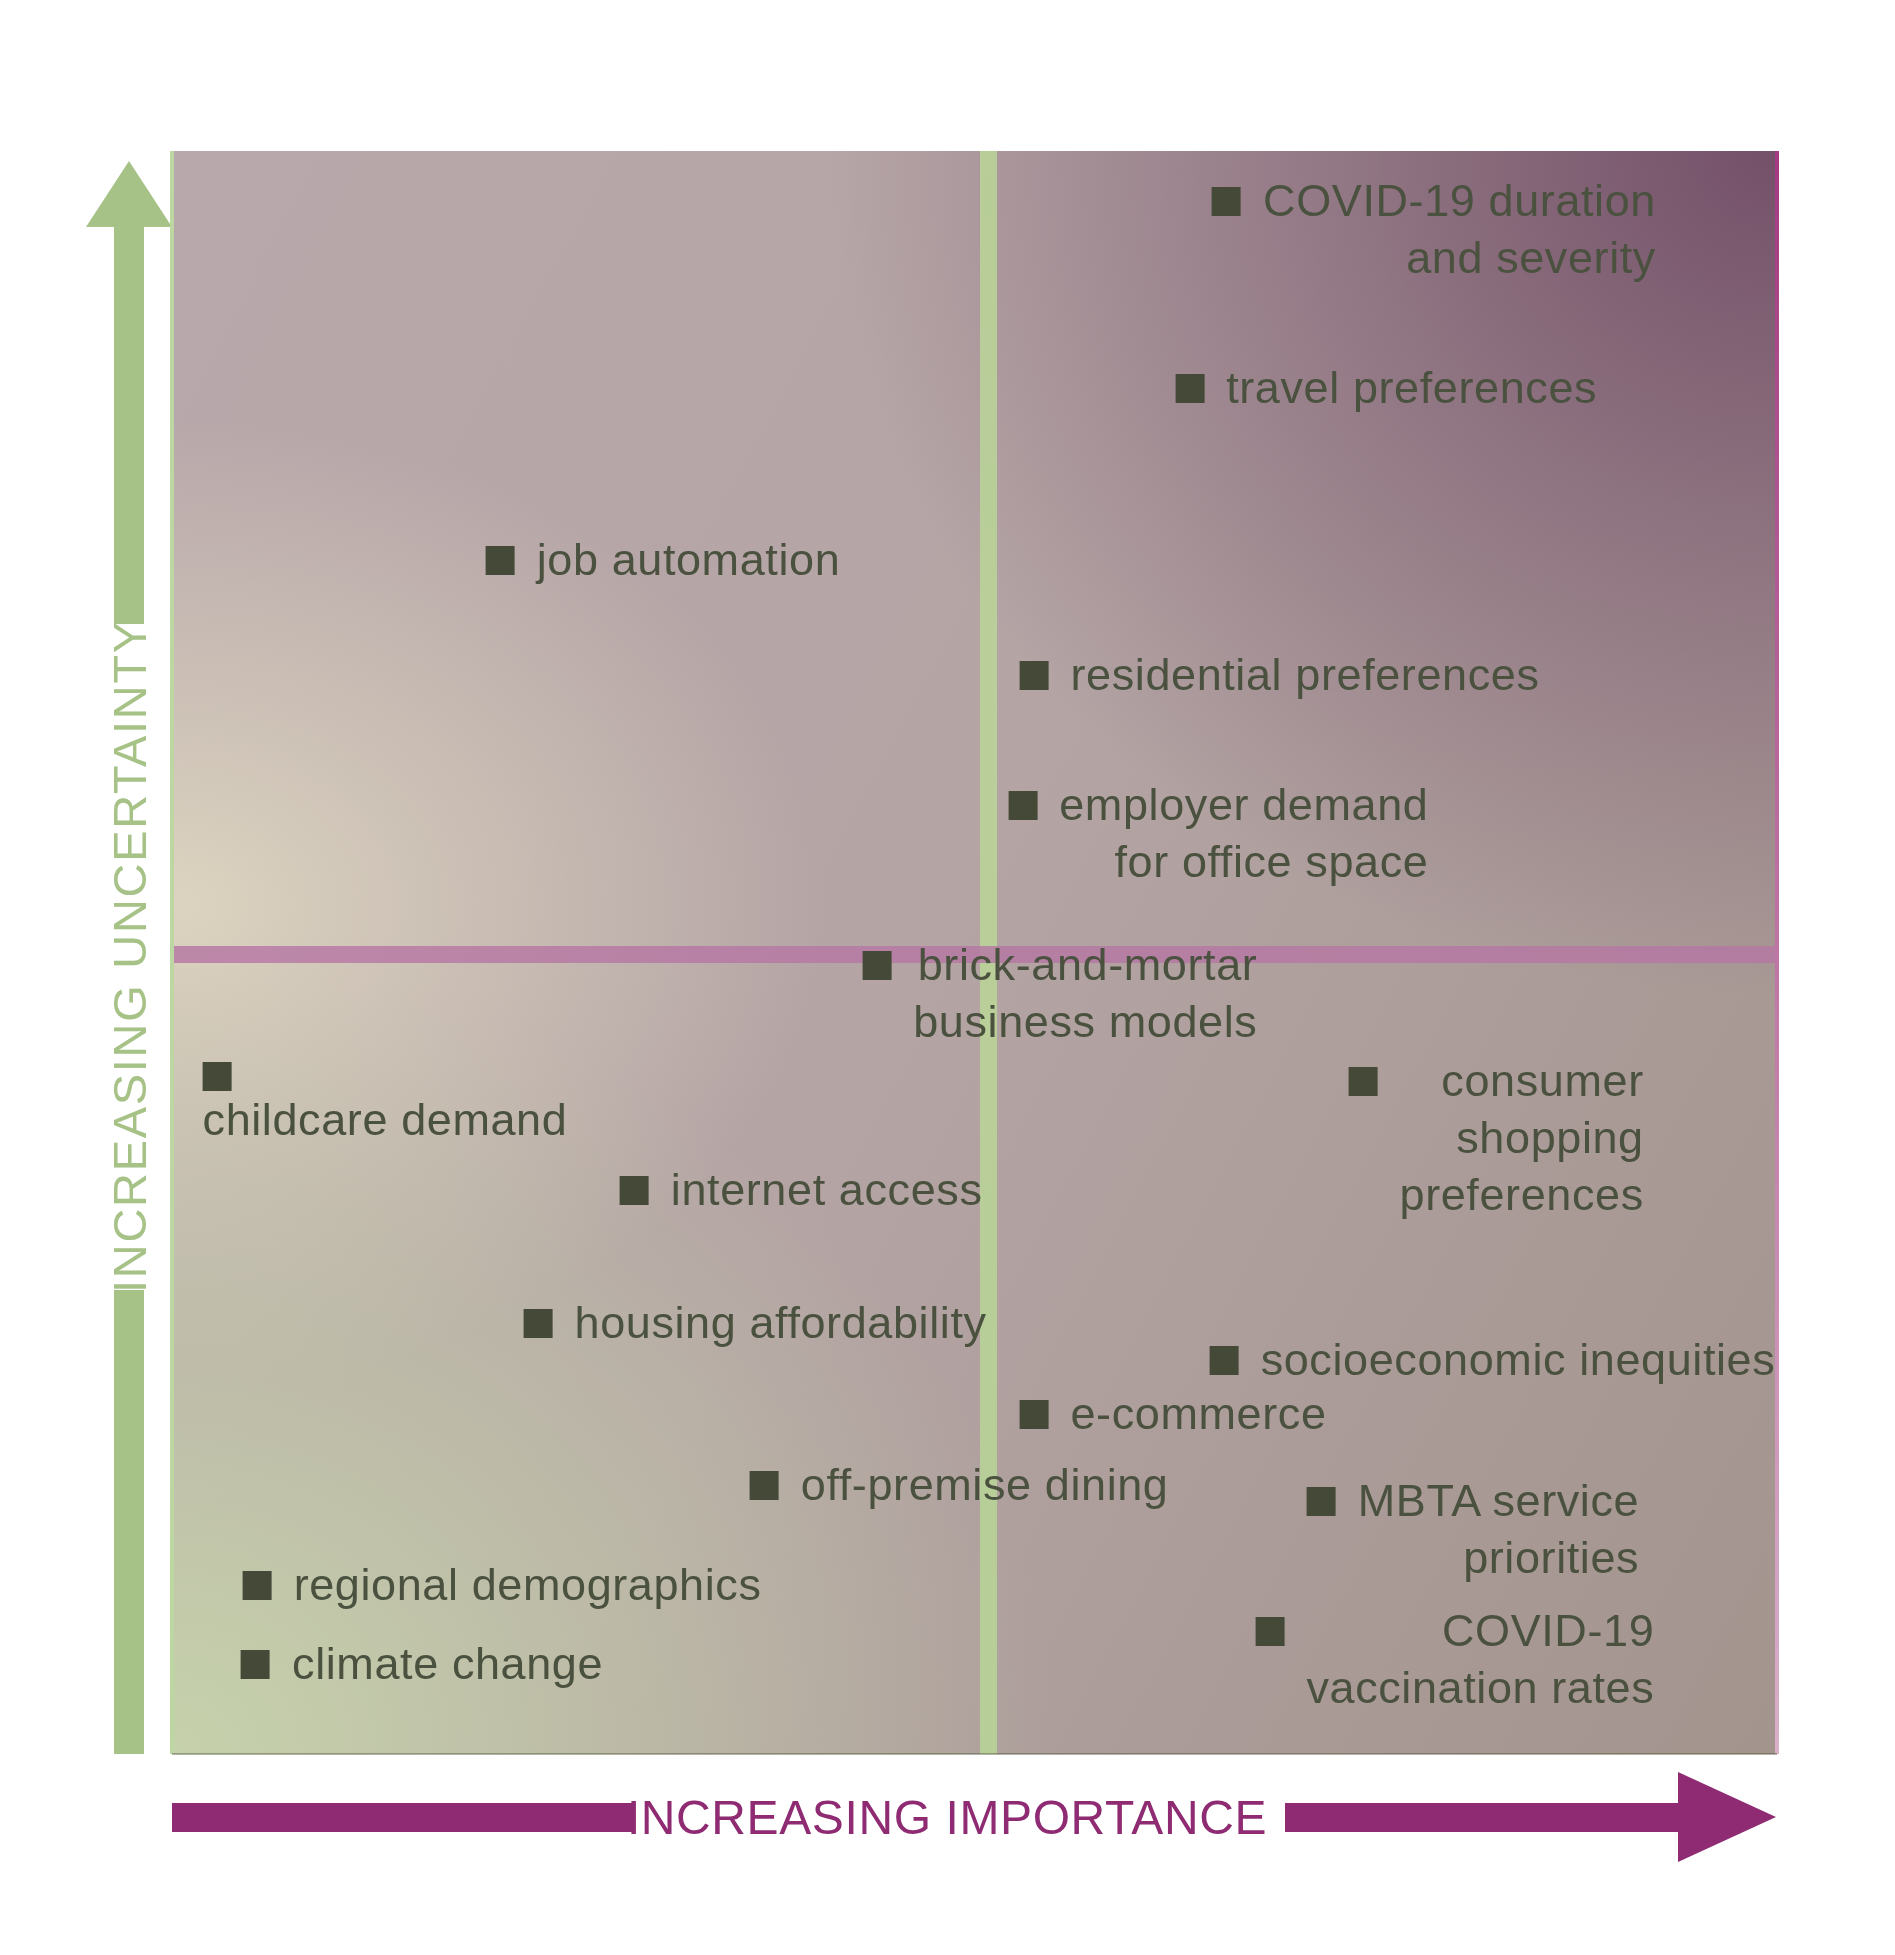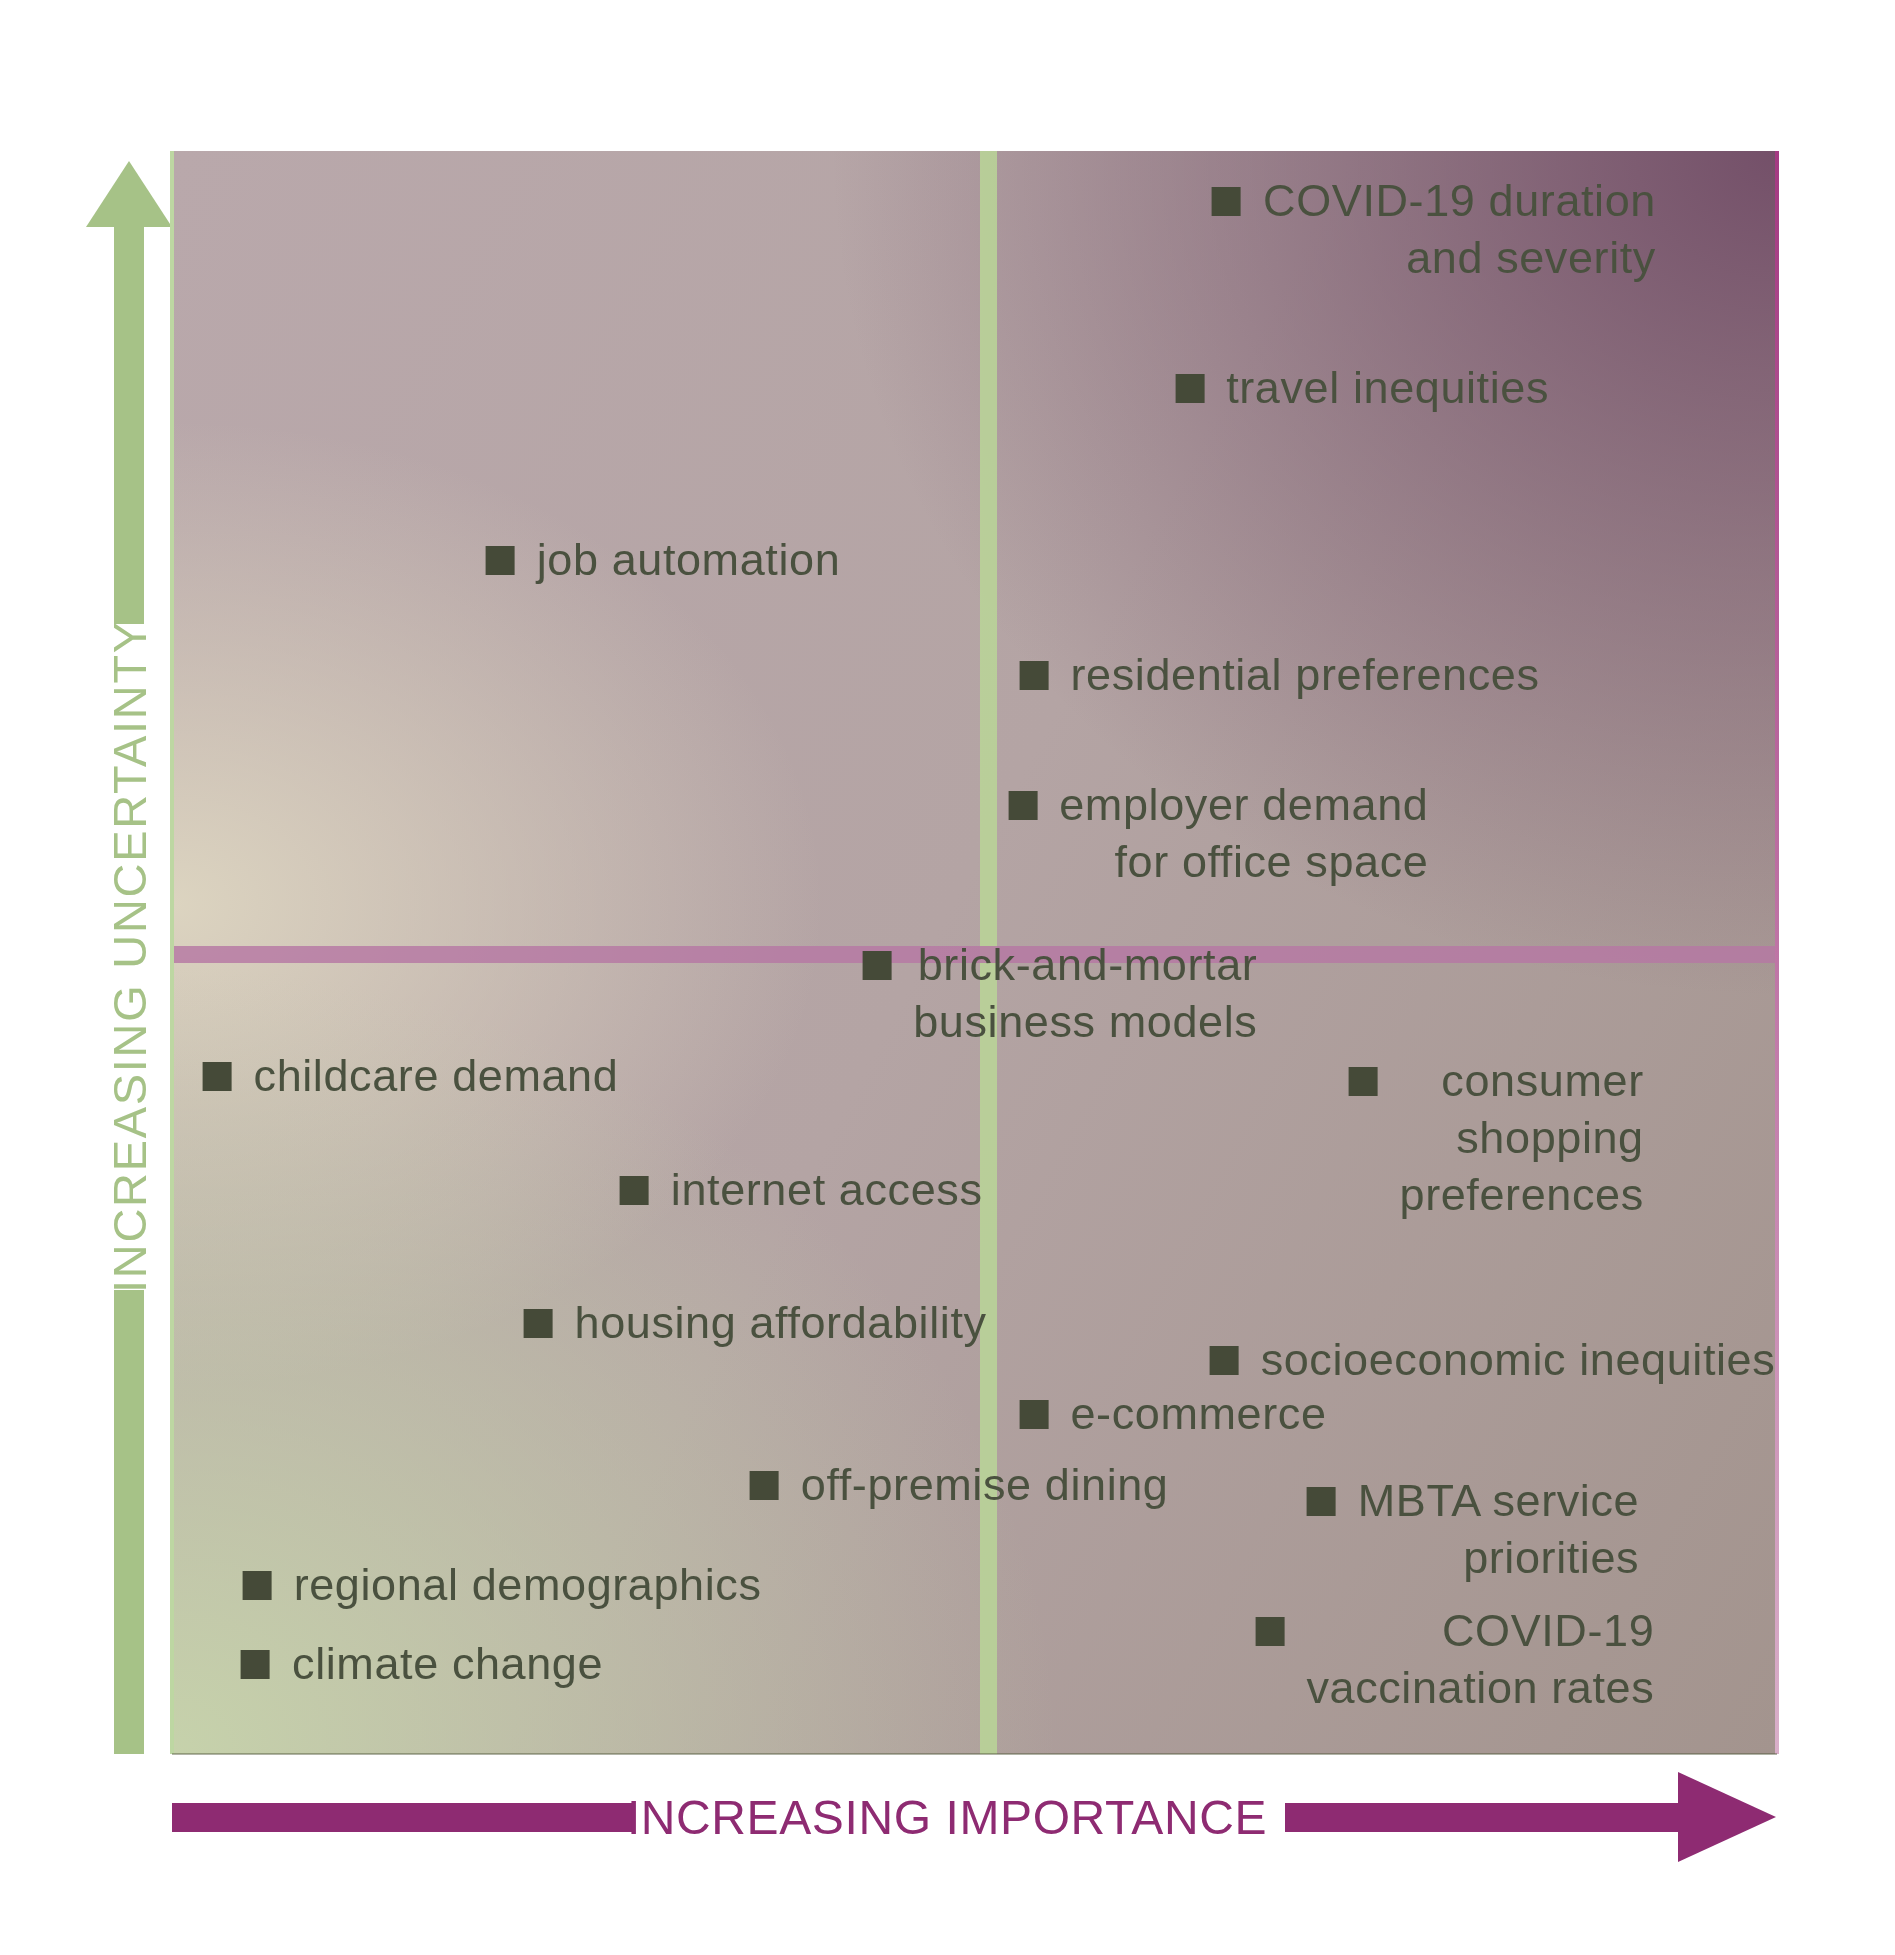--- a/index.html
+++ b/index.html
@@ -74,21 +74,21 @@
   <div class="point" aria-label="COVID-19 duration and severity" style="left: 65.7%; top: 3.1%;">
       <span class="marker"></span>
       <span class="label">
           <div>COVID-19 duration</div>
           <div>and severity</div>
         </span>
     </div>
       <div class="point" aria-label="travel preferences" style="left: 63.4%; top: 14.8%;">
       <span class="marker"></span>
       <span class="label">
-          <div>travel inequities</div>
+          <div>travel preferences</div>
         </span>
     </div>
       <div class="point" aria-label="job automation" style="left: 17.7%; top: 25.5%; padding-left: 44px;">
       <span class="marker"></span>
       <span class="label">
           <div>job automation</div>
         </span>
     </div>
       <div class="point" aria-label="residential preferences" style="left: 53.7%; top: 32.7%;">
       <span class="marker"></span>
@@ -103,21 +103,21 @@
           <div>for office space</div>
         </span>
     </div>
       <div class="point" aria-label="brick-and-mortar business models" style="left: 43.9%; top: 50.8%;">
       <span class="marker"></span>
       <span class="label">
           <div>brick-and-mortar</div>
           <div>business models</div>
         </span>
     </div>
-      <div class="point" aria-label="childcare demand" style="left: 2.8%; top: 57.7%;">
+      <div class="point" aria-label="childcare demand" style="left: 2.8%; top: 57.7%; flex-direction: column;">
       <span class="marker"></span>
       <span class="label">
           <div>childcare demand</div>
         </span>
     </div>
       <div class="point" aria-label="consumer shopping preferences" style="left: 74.2%; top: 58%;">
       <span class="marker"></span>
       <span class="label">
           <div>consumer</div>
           <div>shopping</div>

